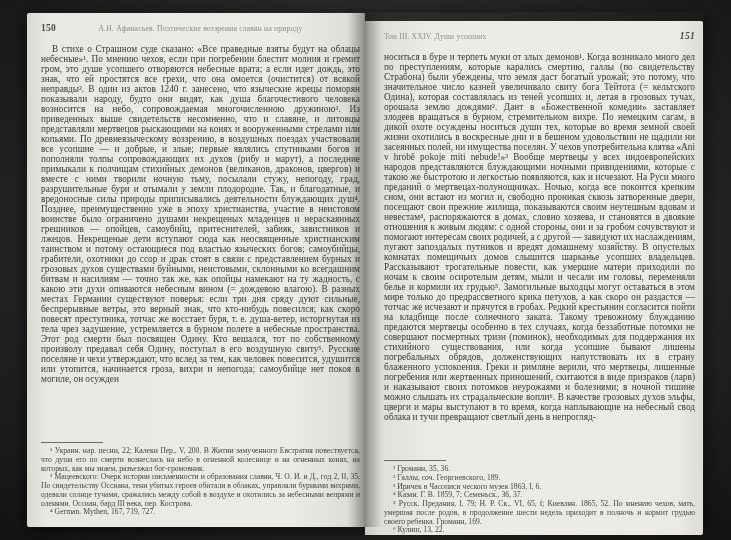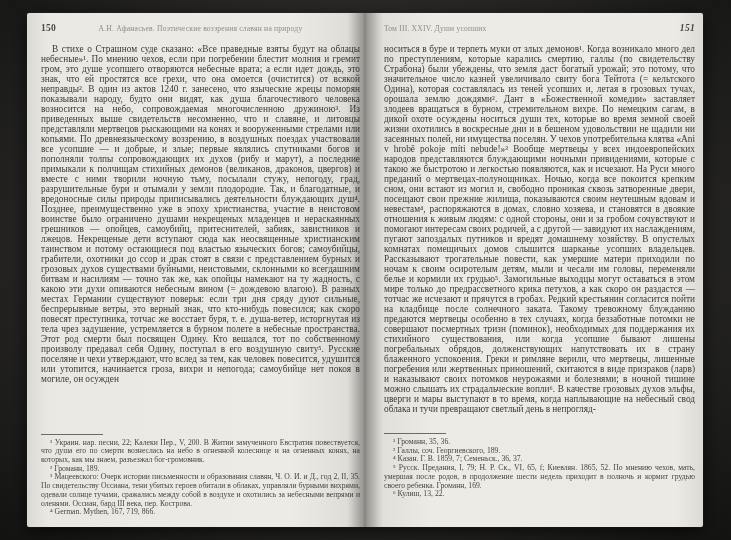--- a/index.html
+++ b/index.html
@@ -15,23 +15,24 @@
   .page{
     width:338px;height:100%;box-sizing:border-box;
     display:flex;flex-direction:column;position:relative;color:#3b3a35;
   }
   .page.left{
     padding:9px 5px 10px 14px;
     background:linear-gradient(90deg,#d9d8d3 0%, #e9e8e3 6%, #ecebe6 78%, #dddcd7 96%, #c9c8c3 100%);
     border-radius:2px 0 0 2px;
   }
   .page.right{
-    padding:9px 8px 28px 19px;
+    padding:9px 8px 0 19px;
     background:linear-gradient(90deg,#c9c8c3 0%, #dfdeD9 4%, #eceBe6 20%, #ebeae5 92%, #dcdbd6 100%);
     border-radius:0 2px 2px 0;
+    margin-top:8px;
   }
   .gutter{
     position:absolute;left:50%;top:0;width:36px;height:100%;transform:translateX(-50%);
     background:linear-gradient(90deg, rgba(20,18,14,0) 0%, rgba(20,18,14,.28) 45%, rgba(20,18,14,.38) 50%, rgba(20,18,14,.28) 55%, rgba(20,18,14,0) 100%);
     pointer-events:none;z-index:5;
   }
   .pg-head{
     position:relative;height:13px;margin-bottom:9px;flex:0 0 auto;
     font-size:7.6px;line-height:13px;color:#8e8c86;letter-spacing:.2px;
   }
@@ -62,36 +63,36 @@
 
   <section class="page left">
     <header class="pg-head">
       <span class="pg-num num-left">150</span>
       <span class="run-center">А.Н. Афанасьев. Поэтические воззрения славян на природу</span>
     </header>
     <div class="body indent">В стихе о Страшном суде сказано: «Все праведные взяты будут на облацы небесные»¹. По мнению чехов, если при погребении блестит молния и гремит гром, это душе усопшего отворяются небесные врата; а если идет дождь, это знак, что ей простятся все грехи, что она омоется (очистится) от всякой неправды². В один из актов 1240 г. занесено, что языческие жрецы поморян показывали народу, будто они видят, как душа благочестивого человека возносится на небо, сопровождаемая многочисленною дружиною³. Из приведенных выше свидетельств несомненно, что и славяне, и литовцы представляли мертвецов рыскающими на конях и вооруженными стрелами или копьями. По древнеязыческому воззрению, в воздушных поездах участвовали все усопшие — и добрые, и злые; первые являлись спутниками богов и пополняли толпы сопровождающих их духов (рибу и марут), а последние примыкали к полчищам стихийных демонов (великанов, драконов, цвергов) и вместе с ними творили ночную тьму, посылали стужу, непогоду, град, разрушительные бури и отымали у земли плодородие. Так, и благодатные, и вредоносные силы природы приписывались деятельности блуждающих душ⁴. Позднее, преимущественно уже в эпоху христианства, участие в неистовом воинстве было ограничено душами некрещеных младенцев и нераскаянных грешников — опойцев, самоубийц, притеснителей, забияк, завистников и лжецов. Некрещеные дети вступают сюда как неосвященные христианским таинством и потому остающиеся под властью языческих богов; самоубийцы, грабители, охотники до ссор и драк стоят в связи с представлением бурных и грозовых духов существами буйными, неистовыми, склонными ко всегдашним битвам и насилиям — точно так же, как опойцы намекают на ту жадность, с какою эти духи опиваются небесным вином (= дождевою влагою). В разных местах Германии существуют поверья: если три дня сряду дуют сильные, беспрерывные ветры, это верный знак, что кто-нибудь повесился; как скоро повесят преступника, тотчас же восстает буря, т. е. душа-ветер, исторгнутая из тела чрез задушение, устремляется в бурном полете в небесные пространства. Этот род смерти был посвящен Одину. Кто вешался, тот по собственному произволу предавал себя Одину, поступал в его воздушную свиту⁵. Русские поселяне и чехи утверждают, что вслед за тем, как человек повесится, удушится или утопится, начинается гроза, вихри и непогода; самоубийце нет покоя в могиле, он осужден</div>
     <div class="footnotes">
       <div class="rule"></div>
       <div class="fn">¹ Украин. нар. песни, 22; Калеки Пер., V, 200. В Житии замученного Евстратия повествуется, что душа его по смерти вознеслась на небо в огненной колеснице и на огненных конях, на которых, как мы знаем, разъезжал бог-громовник.</div>
-      <div class="fn">² Громанн, 189.</div>
       <div class="fn">³ Мацеевского: Очерк истории письменности и образования славян, Ч. О. И. и Д., год 2, II, 35. По свидетельству Оссиана, тени убитых героев обитали в облаках, управляли бурными вихрями, одевали солнце тучами, сражались между собой в воздухе и охотились за небесными вепрями и оленями. Оссиан, бард III века, пер. Кострова.</div>
-      <div class="fn">⁴ German. Mythen, 167, 719, 866.</div>
+      <div class="fn">⁴ German. Mythen, 167, 719, 727.</div>
     </div>
   </section>
 
   <section class="page right">
     <header class="pg-head">
       <span class="run-left">Том III. XXIV. Души усопших</span>
       <span class="pg-num num-right">151</span>
     </header>
     <div class="body">носиться в буре и терпеть муки от злых демонов¹. Когда возникало много дел по преступлениям, которые карались смертию, галлы (по свидетельству Страбона) были убеждены, что земля даст богатый урожай; это потому, что значительное число казней увеличивало свиту бога Тейтота (= кельтского Одина), которая составлялась из теней усопших и, летая в грозовых тучах, орошала землю дождями². Дант в «Божественной комедии» заставляет злодеев вращаться в бурном, стремительном вихре. По немецким сагам, в дикой охоте осуждены носиться души тех, которые во время земной своей жизни охотились в воскресные дни и в бешеном удовольствии не щадили ни засеянных полей, ни имущества поселян. У чехов употребительна клятва «Ani v hrobě pokoje míti nebude!»³ Вообще мертвецы у всех индоевропейских народов представляются блуждающими ночными привидениями, которые с такою же быстротою и легкостью появляются, как и исчезают. На Руси много преданий о мертвецах-полунощниках. Ночью, когда все покоится крепким сном, они встают из могил и, свободно проникая сквозь затворенные двери, посещают свои прежние жилища, показываются своим неутешным вдовам и невестам⁴, распоряжаются в домах, словно хозяева, и становятся в двоякие отношения к живым людям: с одной стороны, они и за гробом сочувствуют и помогают интересам своих родичей, а с другой — завидуют их наслаждениям, пугают запоздалых путников и вредят домашнему хозяйству. В опустелых комнатах помещичьих домов слышится шарканье усопших владельцев. Рассказывают трогательные повести, как умершие матери приходили по ночам к своим осиротелым детям, мыли и чесали им головы, переменяли белье и кормили их грудью⁵. Замогильные выходцы могут оставаться в этом мире только до предрассветного крика петухов, а как скоро он раздастся — тотчас же исчезают и прячутся в гробах. Редкий крестьянин согласится пойти на кладбище после солнечного заката. Такому тревожному блужданию предаются мертвецы особенно в тех случаях, когда беззаботные потомки не совершают посмертных тризн (поминок), необходимых для поддержания их стихийного существования, или когда усопшие бывают лишены погребальных обрядов, долженствующих напутствовать их в страну блаженного успокоения. Греки и римляне верили, что мертвецы, лишенные погребения или жертвенных приношений, скитаются в виде призраков (ларв) и наказывают своих потомков неурожаями и болезнями; в ночной тишине можно слышать их страдальческие вопли⁶. В качестве грозовых духов эльфы, цверги и мары выступают в то время, когда наплывающие на небесный свод облака и тучи превращают светлый день в непрогляд-</div>
     <div class="footnotes">
       <div class="rule"></div>
       <div class="fn">¹ Громанн, 35, 36.</div>
       <div class="fn">² Галлы, соч. Георгиевского, 189.</div>
+      <div class="fn">³ Иричек в Часописи ческого музея 1863, I, 6.</div>
       <div class="fn">⁴ Казан. Г. В. 1859, 7; Семеньск., 36, 37.</div>
       <div class="fn">⁵ Русск. Предания, I, 79; Н. Р. Ск., VI, 65, f; Киевлян. 1865, 52. По мнению чехов, мать, умершая после родов, в продолжение шести недель приходит в полночь и кормит грудью своего ребенка. Громанн, 169.</div>
       <div class="fn">⁶ Кулиш, 13, 22.</div>
     </div>
   </section>
 
   <div class="gutter"></div>
 </div>
 
 </body></html>

